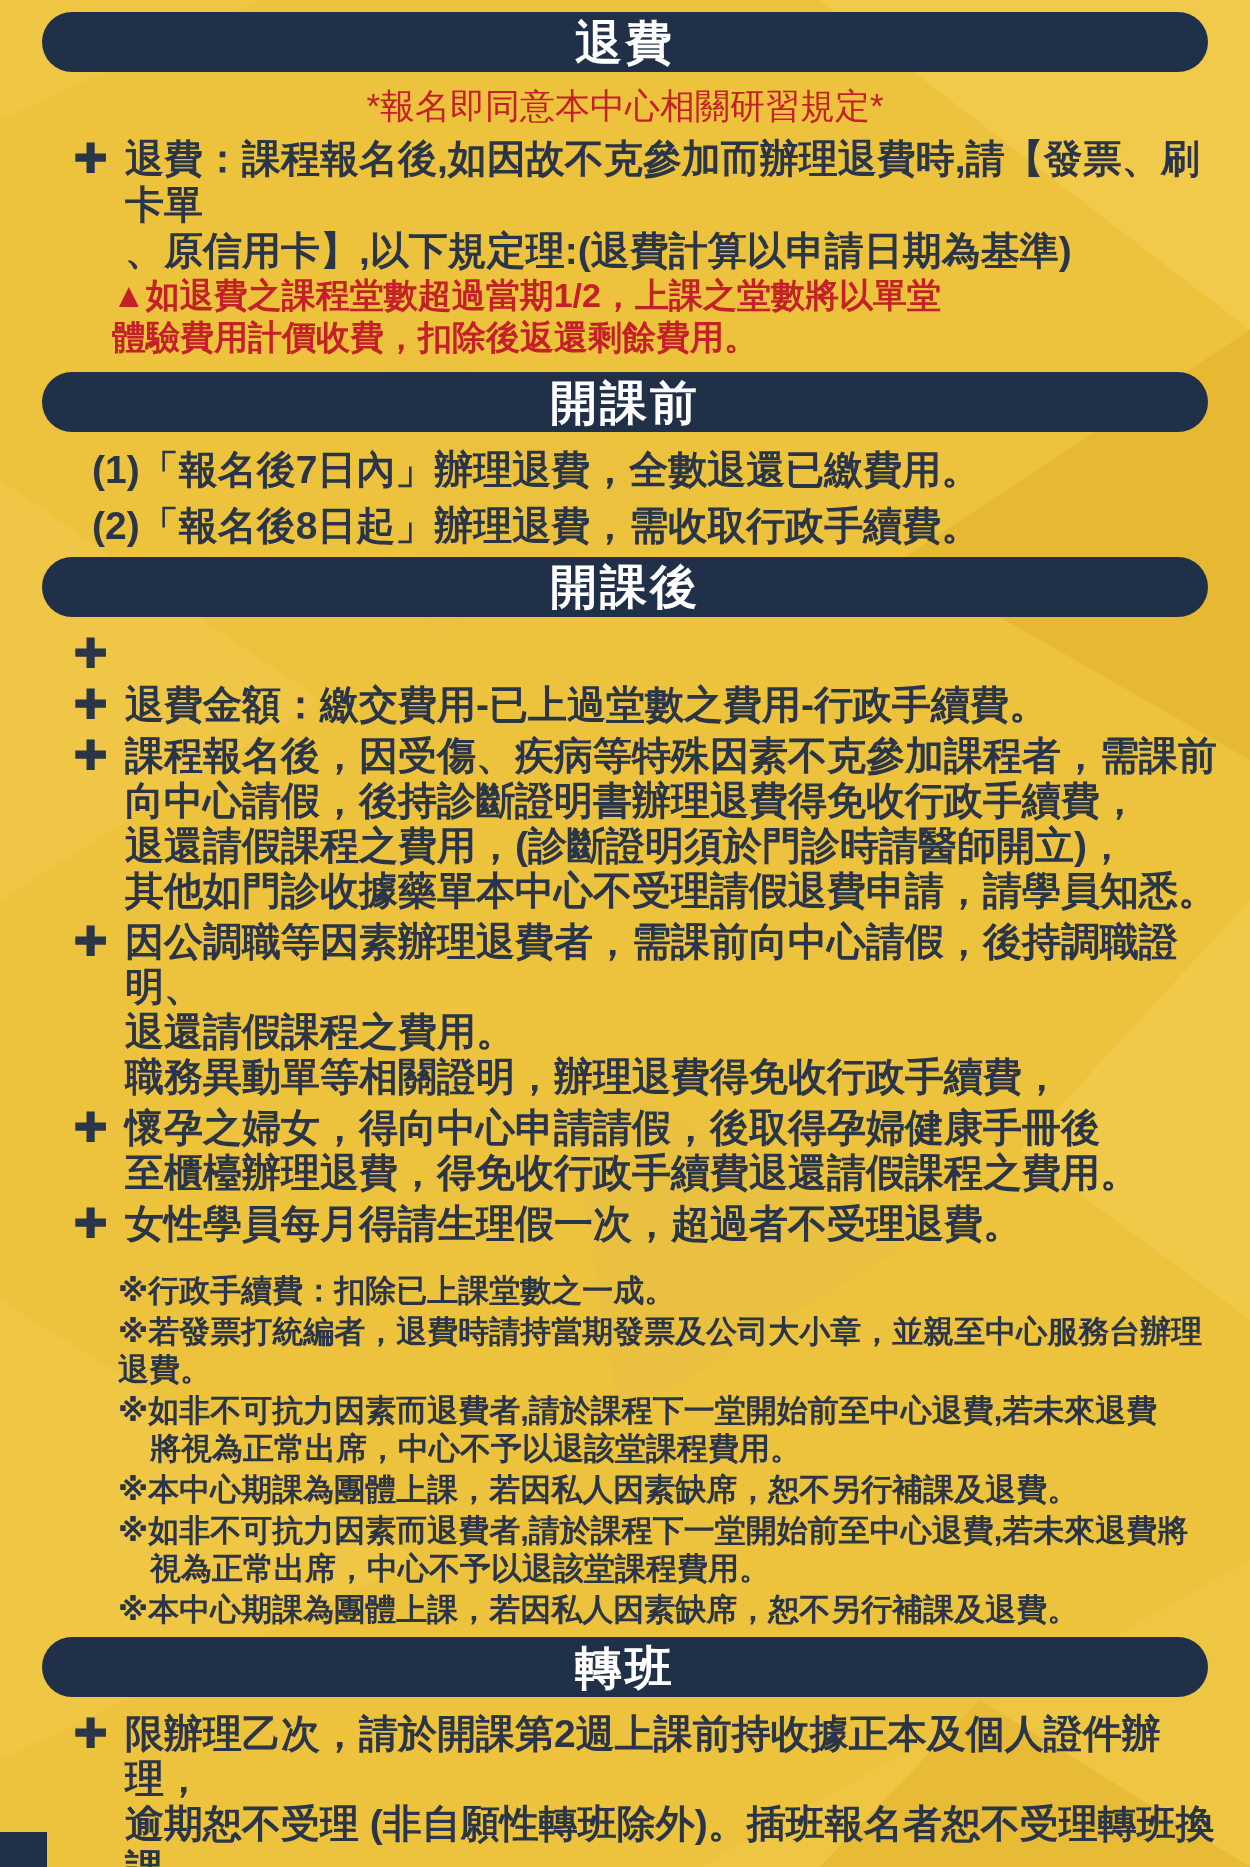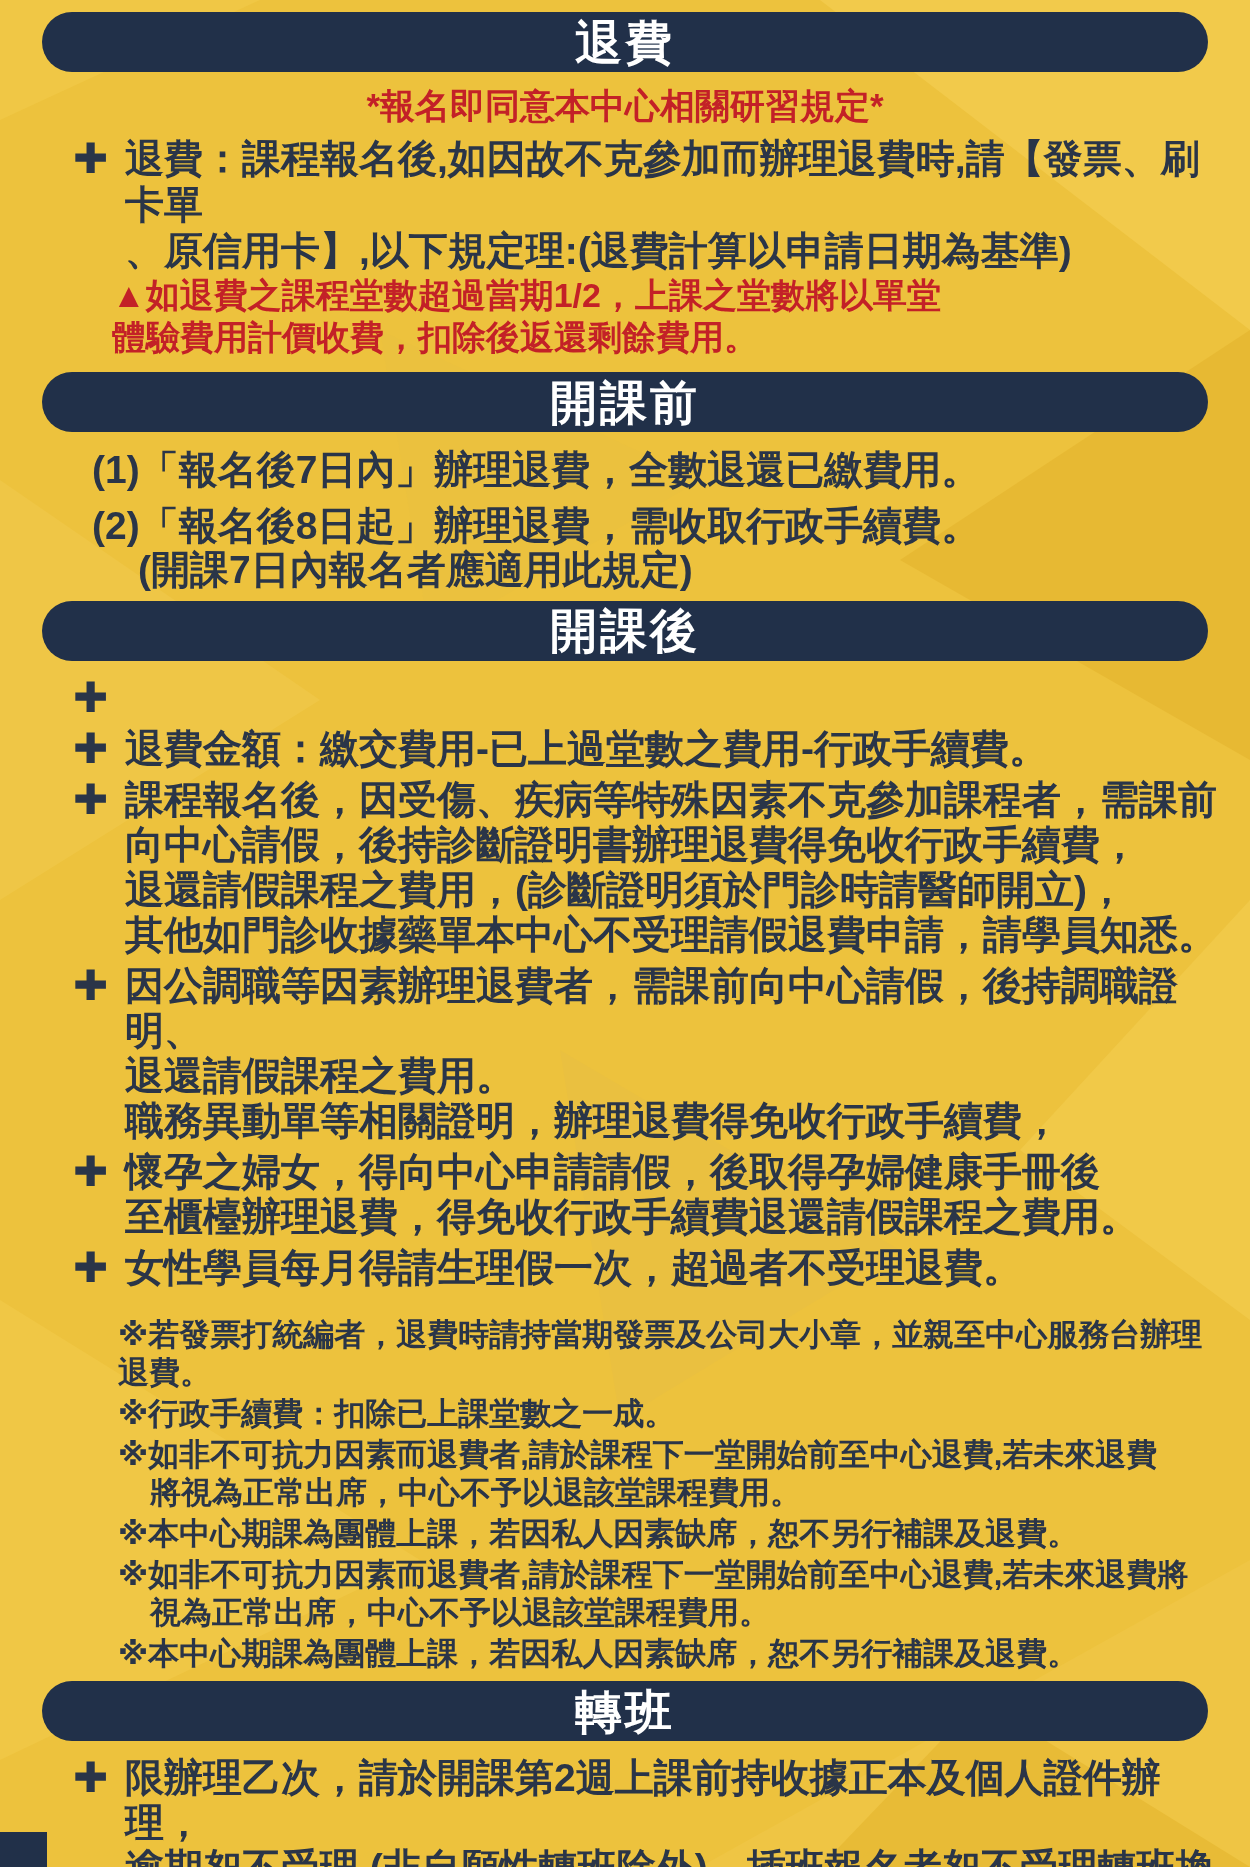--- a/index.html
+++ b/index.html
@@ -26,21 +26,21 @@
     color:#FFFFFF;font-size:47px;font-weight:700;letter-spacing:3px;
     line-height:1;
   }
   .pill-refund{margin-top:12px;}
   .pill-before{margin-top:14px;}
   .pill-after{margin-top:9px;font-family:Liberation Serif, serif;}
   .pill-transfer{margin-top:8px;}
 
   .subtitle{
     margin-top:16px;text-align:center;
-    color:#C32127;font-size:35px;font-weight:700;line-height:36px;
+    color:#C32127;font-size:35px;font-weight:400;line-height:36px;
   }
 
   .bullet{
     display:flex;align-items:flex-start;
     padding-left:73px;padding-right:30px;
   }
   .plus{
     flex:0 0 52px;width:52px;color:#2A3548;
     font-size:42px;line-height:45px;font-weight:700;
   }
@@ -115,21 +115,20 @@
     <div class="pill pill-before">
       <span>開課前</span>
     </div>
 
     <div class="numbered-group">
       <div class="numbered">
         <div>(1)「報名後7日內」辦理退費，全數退還已繳費用。</div>
       </div>
       <div class="numbered">
         <div>(2)「報名後8日起」辦理退費，需收取行政手續費。</div>
-        <div class="sub">(開課7日內報名者應適用此規定)</div>
       </div>
     </div>
 
     <div class="pill pill-after">
       <span>開課後</span>
     </div>
 
     <div class="bullet-list">
 
       <div class="bullet">
@@ -173,24 +172,24 @@
       <div class="bullet">
         <span class="plus">✚</span>
         <div class="btext">
           <div>女性學員每月得請生理假一次，超過者不受理退費。</div>
         </div>
       </div>
     </div>
 
     <div class="notes">
       <div class="note">
+        <div>※行政手續費：扣除已上課堂數之一成。</div>
+      </div>
+      <div class="note">
         <div>※若發票打統編者，退費時請持當期發票及公司大小章，並親至中心服務台辦理退費。</div>
-      </div>
-      <div class="note">
-        <div>※行政手續費：扣除已上課堂數之一成。</div>
       </div>
       <div class="note">
         <div>※如非不可抗力因素而退費者,請於課程下一堂開始前至中心退費,若未來退費</div>
         <div class="sub">將視為正常出席，中心不予以退該堂課程費用。</div>
       </div>
       <div class="note">
         <div>※本中心期課為團體上課，若因私人因素缺席，恕不另行補課及退費。</div>
       </div>
       <div class="note">
         <div>※如非不可抗力因素而退費者,請於課程下一堂開始前至中心退費,若未來退費將</div>

